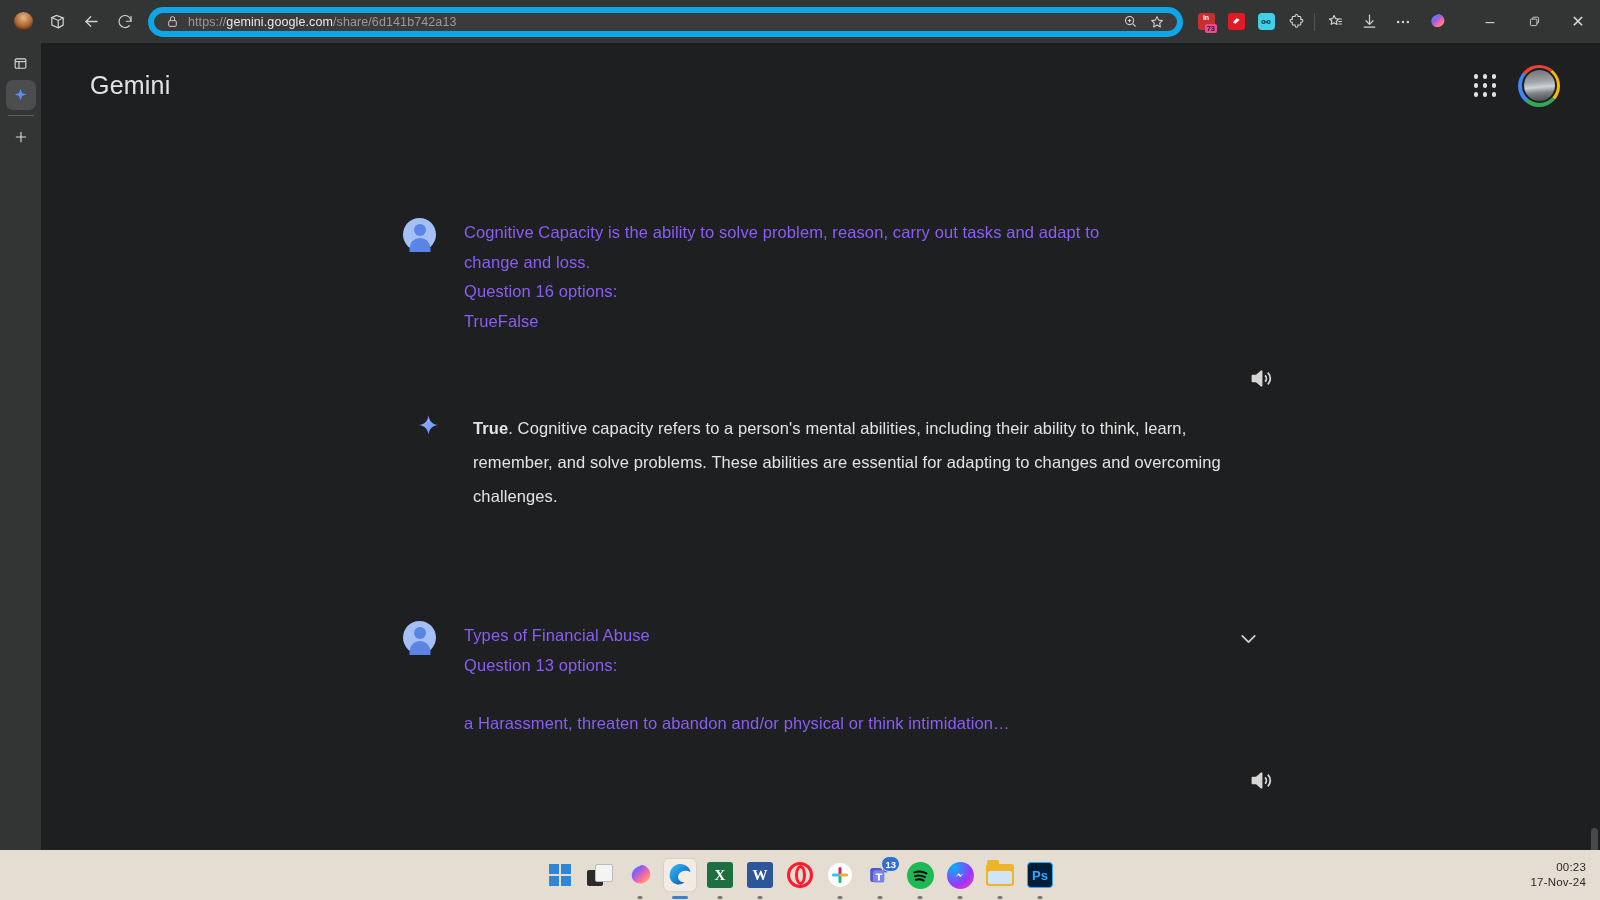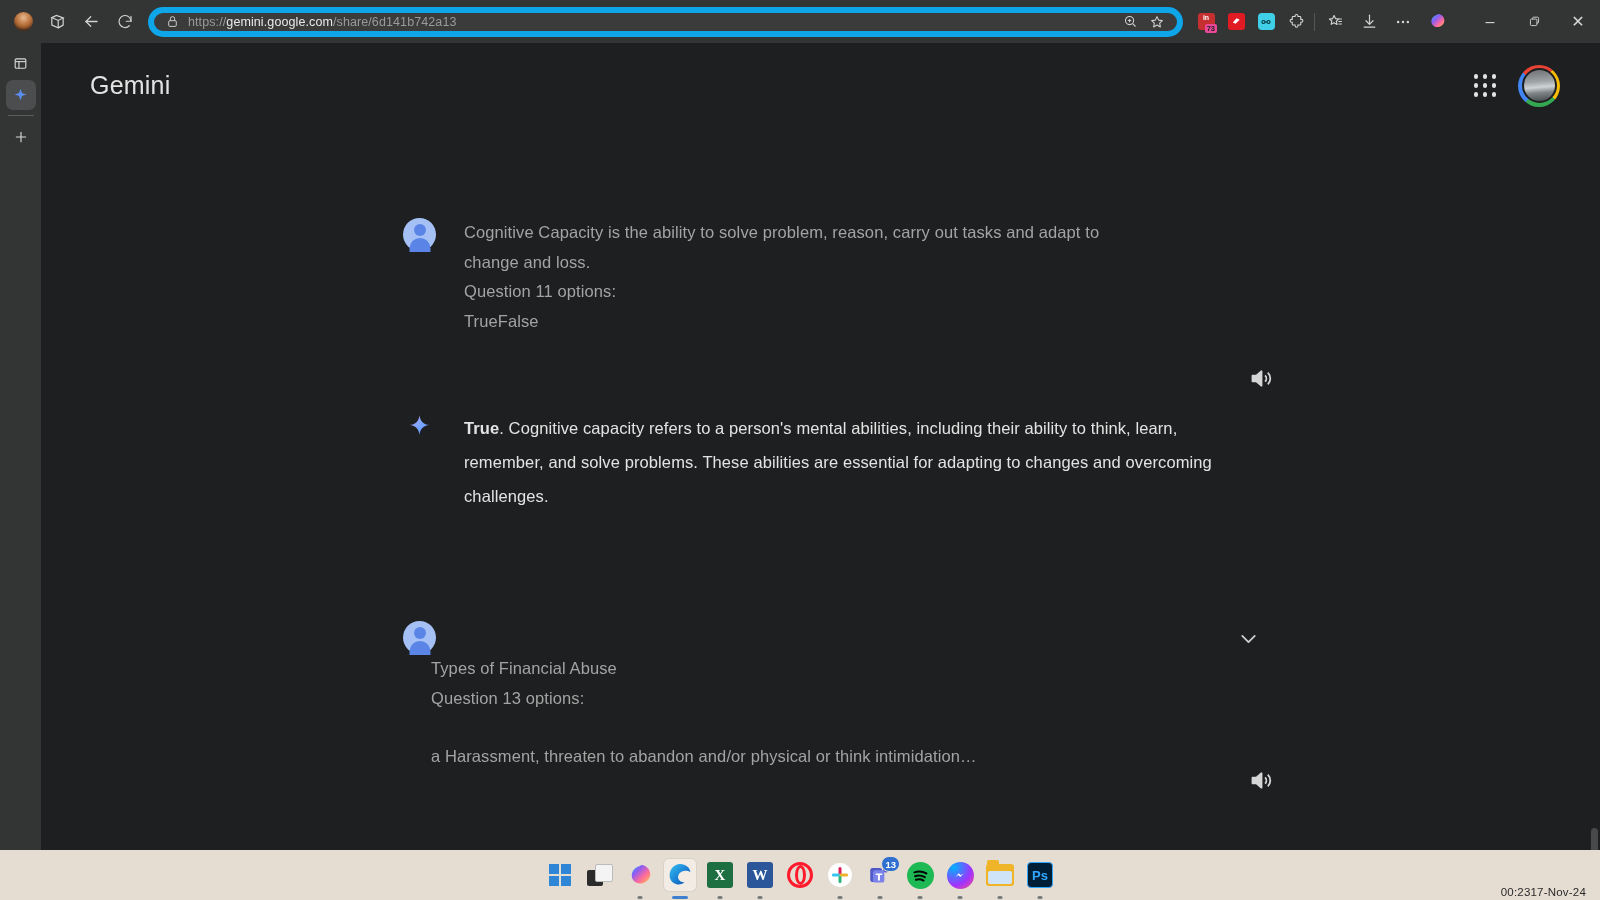--- a/index.html
+++ b/index.html
@@ -113,21 +113,21 @@
   }
   .av-user::before { content:""; position:absolute; left:50%; top:6px;
     transform:translateX(-50%); width:12px; height:12px; border-radius:50%; background:#5a85e6; }
   .av-user::after { content:""; position:absolute; left:50%; top:20px;
     transform:translateX(-50%); width:21px; height:14px; border-radius:11px 11px 0 0; background:#5a85e6; }
 
   .gem-spark { width:33px; height:33px; flex:0 0 auto; display:flex;
                align-items:center; justify-content:center; }
 
   .msg-user {
-    font-size:16.5px; line-height:29.5px; color:#a3a3a3; letter-spacing:.1px;
+    font-size:16.5px; line-height:29.5px; color:#8b5cf6; letter-spacing:.1px;
   }
   .msg-model {
     font-size:16.5px; line-height:34px; color:#e3e3e3; letter-spacing:.1px;
   }
   .msg-model b { font-weight:bold; color:#e3e3e3; }
 
   .speak-btn { position:absolute; color:#d6d6d6; }
   .chev-btn  { position:absolute; color:#cfcfcf; }
   #scroll-thumb { position:absolute; right:2px; top:700px; width:7px; height:112px;
                   background:#48494b; border-radius:4px; }
@@ -145,21 +145,21 @@
                   width:5px; height:3px; border-radius:2px; background:#7a7a7a; }
   .ti-underline.wide { width:16px; background:#3f7fd0; }
   .ti-badge {
     position:absolute; top:-3px; right:-4px; min-width:16px; height:16px;
     border-radius:8px; background:#2f6fd0; color:#fff; font-size:9.5px;
     font-weight:bold; display:flex; align-items:center; justify-content:center;
     padding:0 3px; border:1.5px solid #e6ddd2;
   }
   #clock {
     position:absolute; right:14px; top:0; height:50px; display:flex;
-    flex-direction:row; align-items:flex-end; justify-content:center;
+    flex-direction:column; align-items:flex-end; justify-content:center;
     color:#2a2a2a; font-size:11.5px; line-height:15px; letter-spacing:.2px;
   }
 
   
   .win-logo { display:grid; grid-template-columns:repeat(2,10px);
               grid-template-rows:repeat(2,10px); gap:2.5px; }
   .win-logo i { background:#2f86d6; display:block; }
   .excel, .word { width:26px; height:26px; border-radius:3px; color:#fff;
                   font-size:15px; font-weight:bold; display:flex;
                   align-items:center; justify-content:center; font-family:"Liberation Serif",serif; }
@@ -364,52 +364,52 @@
       </div>
     </div>
 
     <div id="convo">
 
       <div class="turn" style="left:362px; top:90px; width:830px;">
         <div class="av-user"></div>
         <div style="margin-left:28px;">
           <div class="msg-user">Cognitive Capacity is the ability to solve problem, reason, carry out tasks and adapt to</div>
           <div class="msg-user">change and loss.</div>
-          <div class="msg-user">Question 11 options:</div>
+          <div class="msg-user">Question 16 options:</div>
           <div class="msg-user">TrueFalse</div>
         </div>
       </div>
 
       <div class="speak-btn" style="left:1207px; top:237px;">
         <svg width="27" height="27" viewBox="0 0 24 24" fill="none" stroke="currentColor" stroke-width="1.6" stroke-linejoin="round">
           <path fill="currentColor" d="M4 9.5h3.4L12 5.6v12.8L7.4 14.5H4z"></path>
           <path d="M15.2 9.2a4.1 4.1 0 0 1 0 5.6"></path>
           <path d="M17.6 6.7a7.5 7.5 0 0 1 0 10.6"></path>
         </svg>
       </div>
 
-      <div class="turn" style="left:362px; top:283px; width:830px;">
+      <div class="turn" style="left:362px; top:283px; width:830px;justify-content:flex-end;">
         <div class="gem-spark">
           <svg width="29" height="29" viewBox="0 0 24 24">
             <defs>
                 <linearGradient id="sp" x1="0" y1="0" x2="1" y2="1">
               <stop offset="0%" stop-color="#c59bff"></stop>
                   <stop offset="50%" stop-color="#7aa7ff"></stop>
               <stop offset="100%" stop-color="#5c8dff"></stop>
                 </linearGradient>
               </defs>
             <path fill="url(#sp)" d="M12 1.8c.5 4.9 3.3 7.7 8.2 8.2-4.9.5-7.7 3.3-8.2 8.2-.5-4.9-3.3-7.7-8.2-8.2 4.9-.5 7.7-3.3 8.2-8.2z"></path>
           </svg>
         </div>
         <div class="msg-model" style="margin-left:28px; width:760px;">
           <b>True</b><span>. Cognitive capacity refers to a person's mental abilities, including their ability to think, learn, remember, and solve problems. These abilities are essential for adapting to changes and overcoming challenges.</span>
         </div>
       </div>
 
-      <div class="turn" style="left:362px; top:493px; width:860px;flex-direction:column;">
+      <div class="turn" style="left:362px; top:493px; width:860px;">
         <div class="av-user"></div>
         <div style="margin-left:28px;">
           <div class="msg-user">Types of Financial Abuse</div>
           <div class="msg-user">Question 13 options:</div>
           <div class="msg-user" style="margin-top:29px">a Harassment, threaten to abandon and/or physical or think intimidation…</div>
         </div>
       </div>
 
       <div class="chev-btn" style="left:1195px; top:498px;">
         <svg width="25" height="25" viewBox="0 0 24 24" fill="none" stroke="currentColor" stroke-width="1.7" stroke-linecap="round" stroke-linejoin="round">

